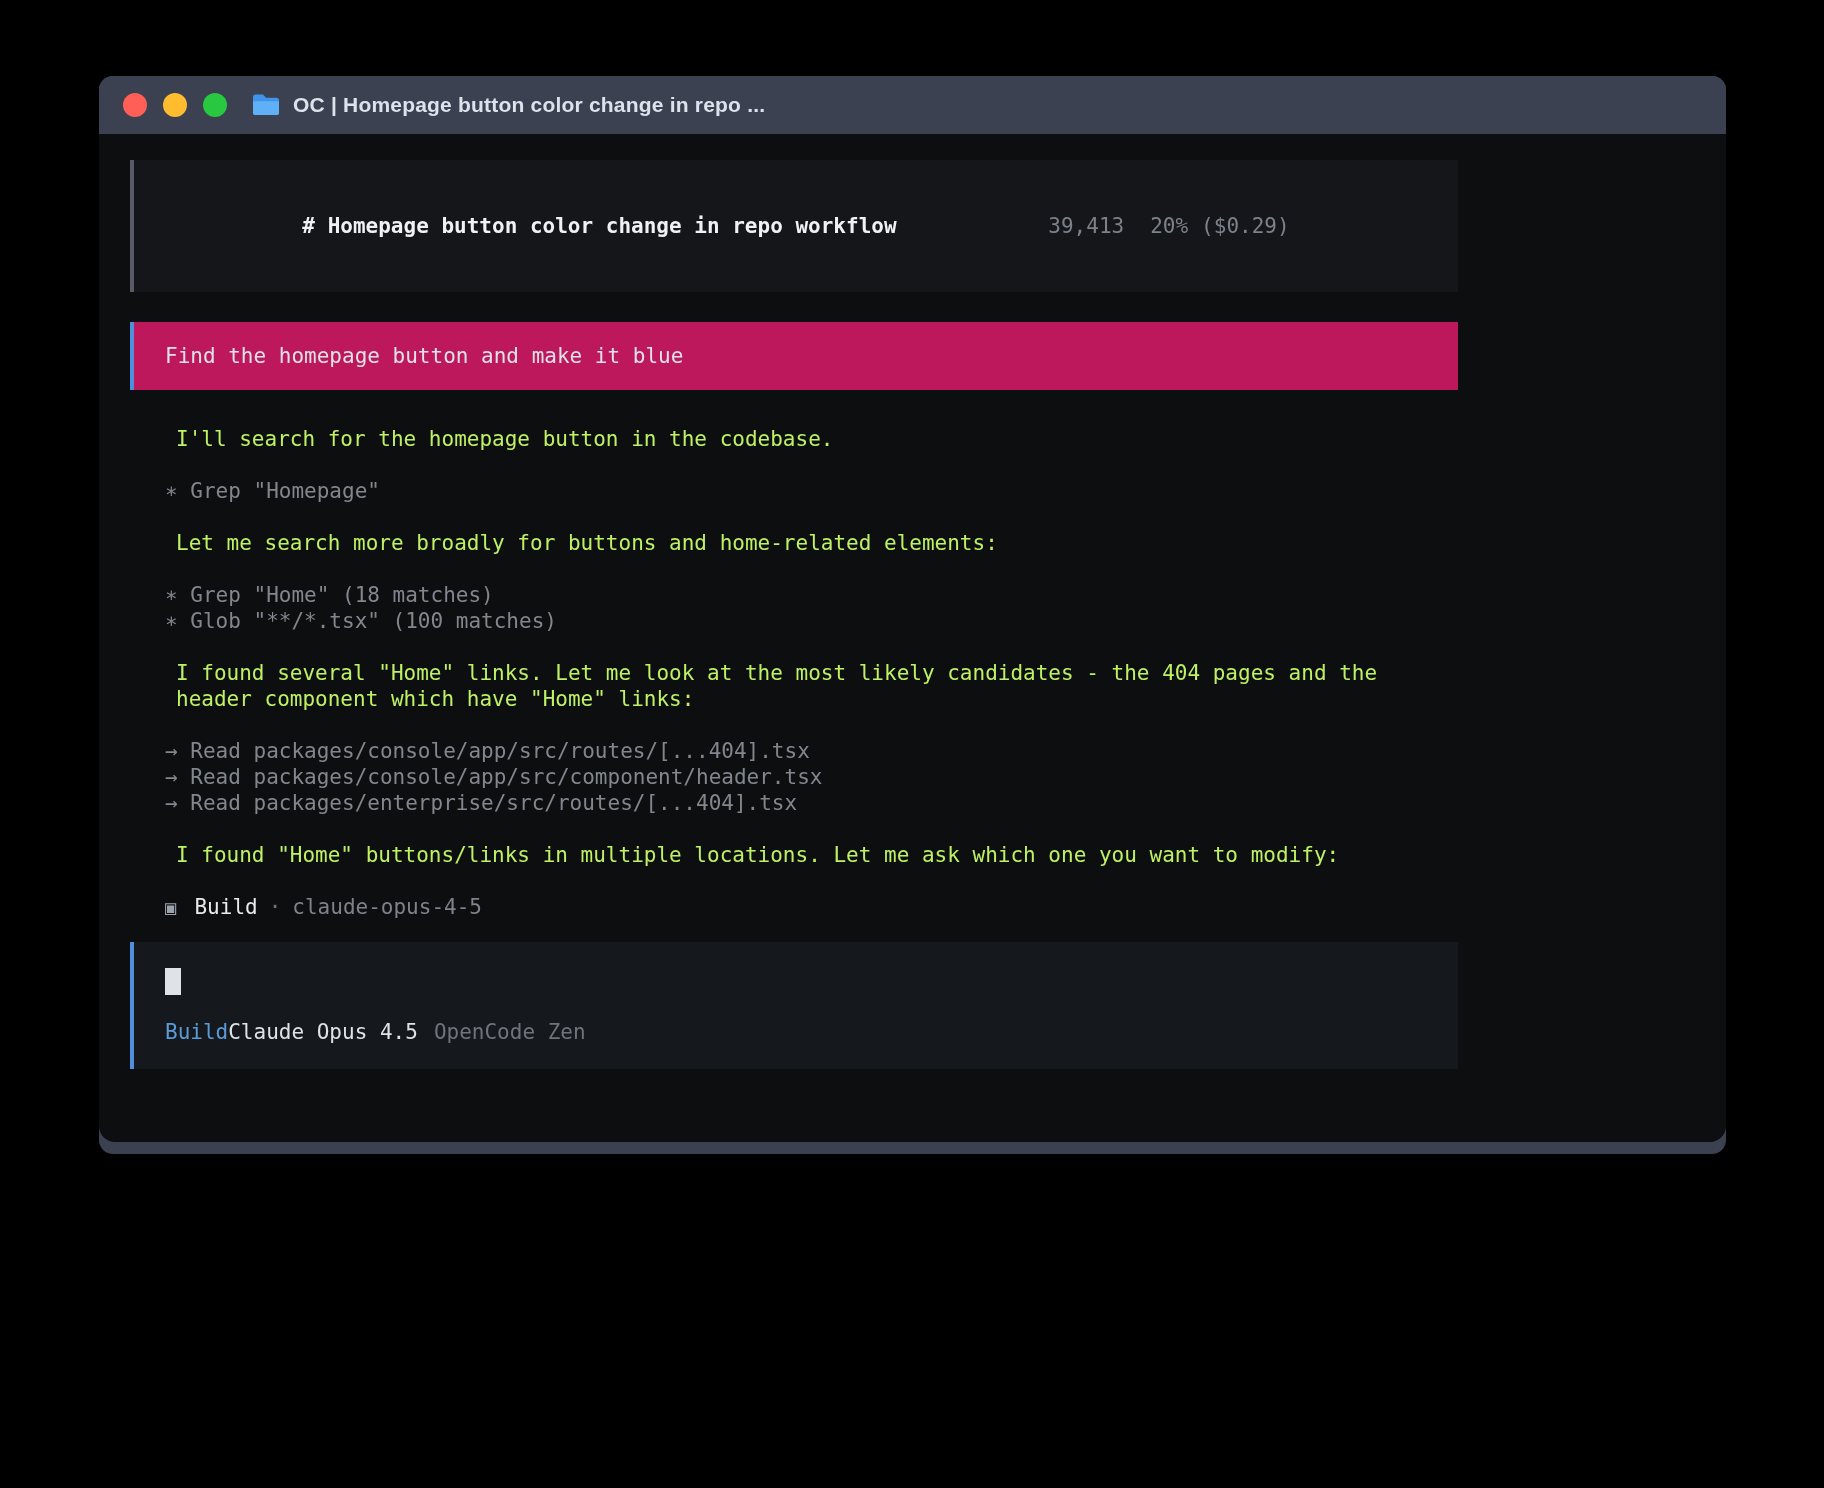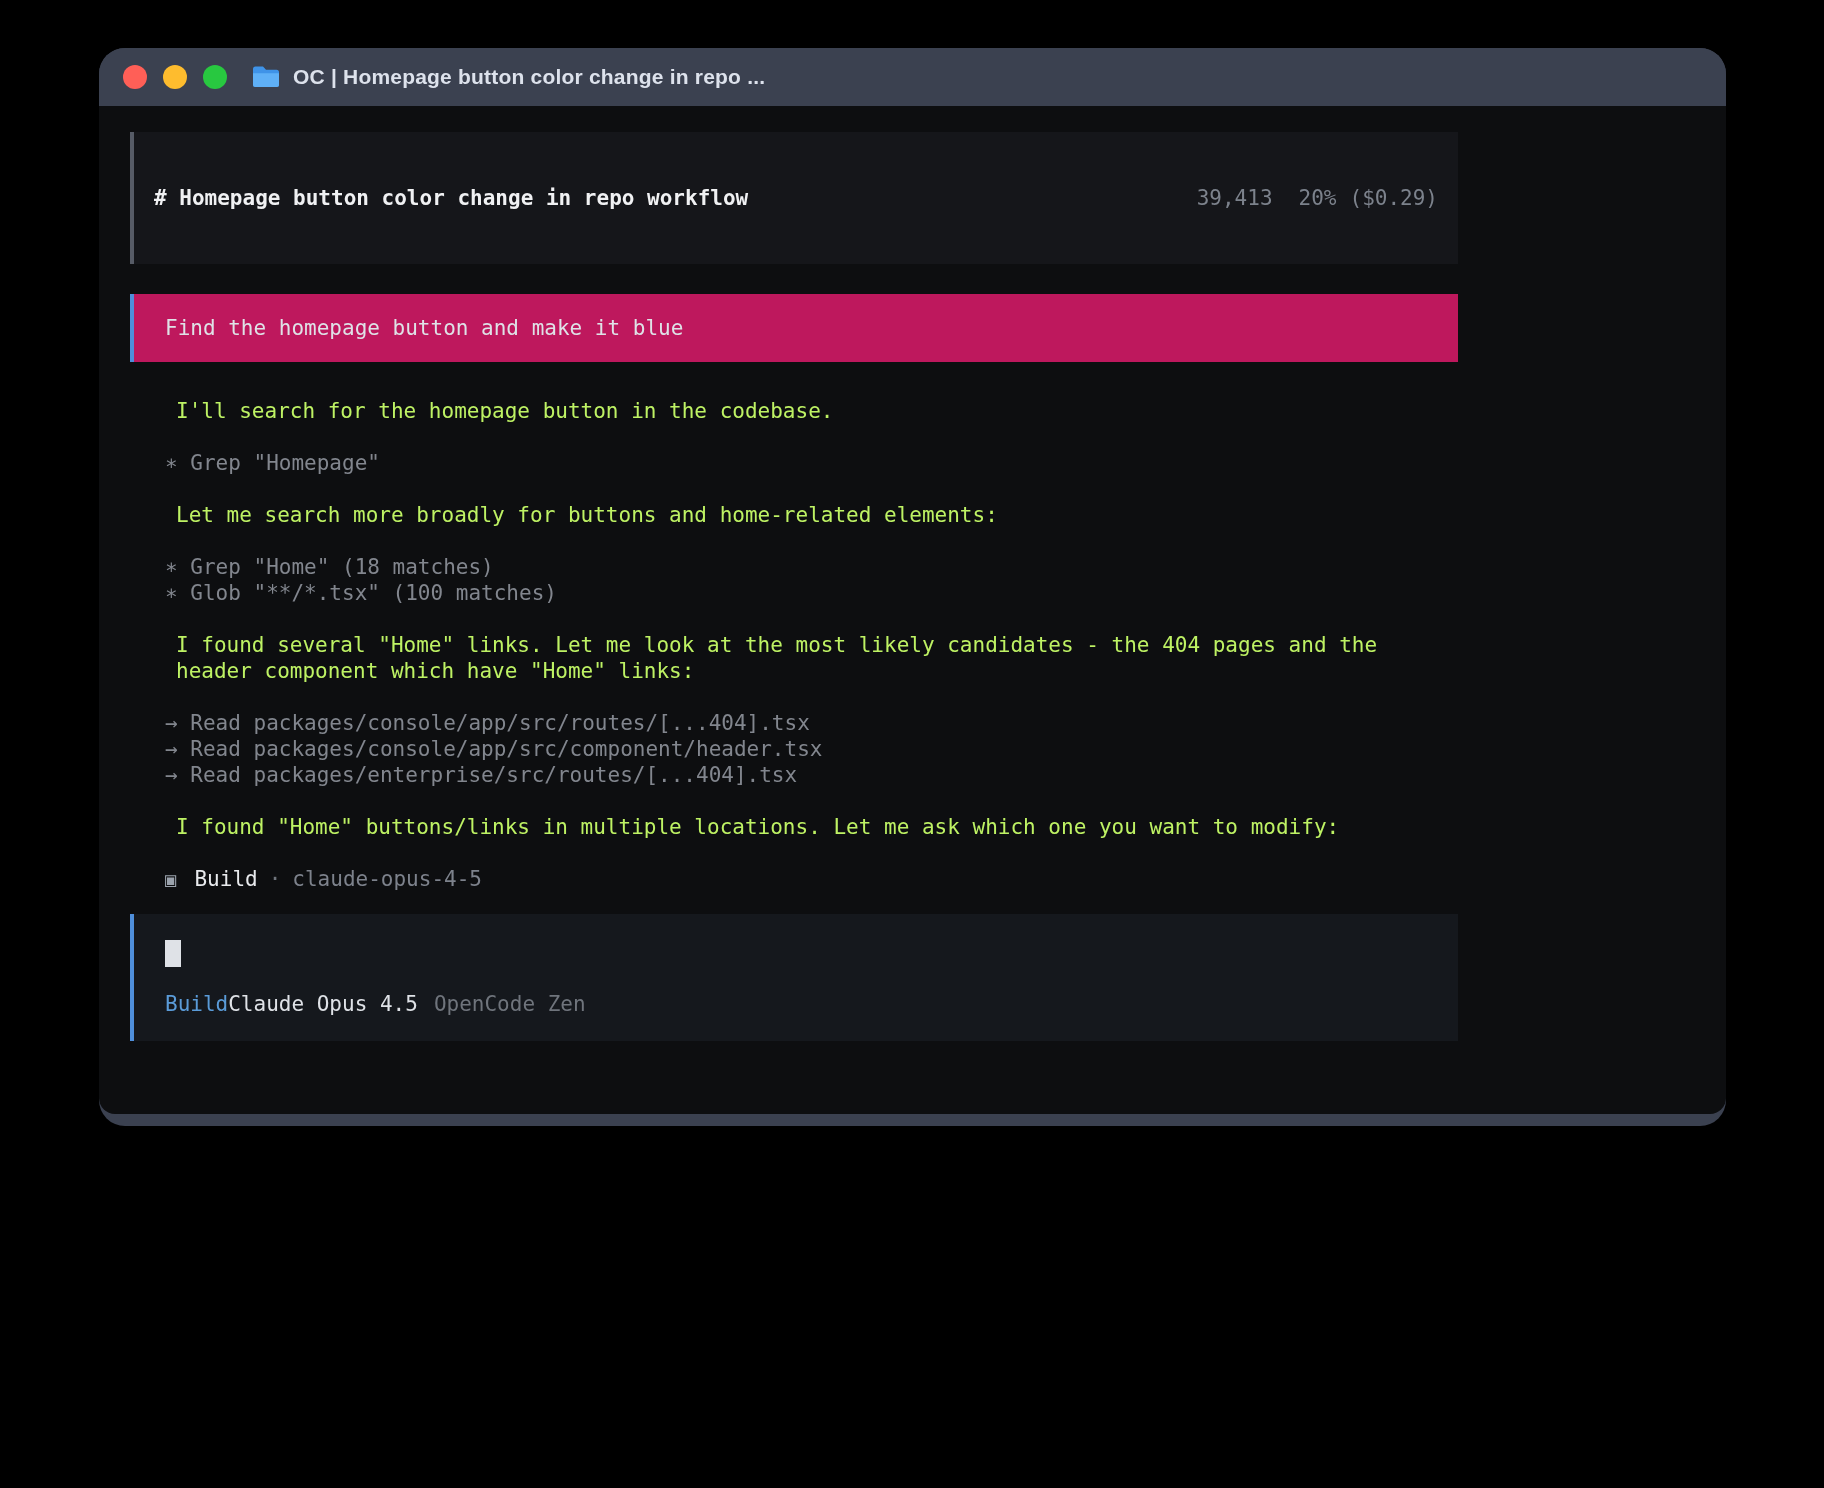--- a/index.html
+++ b/index.html
@@ -1,21 +1,21 @@
 <!DOCTYPE html>
 <html><head>
 <meta charset="utf-8">
 <style>
   * { margin:0; padding:0; box-sizing:border-box; }
   html,body { background:#000; }
   .page { position:relative; width:1824px; height:1488px; background:#000; overflow:hidden; }
 
   .window {
-    position:absolute; left:99px; top:48px; width:1627px; height:1078px;
-    background:#3b4150; border-radius:26px; overflow:hidden;
+    position:absolute; left:99px; top:76px; width:1627px; height:1078px;
+    background:#3b4150; border-radius:14px; overflow:hidden;
     box-shadow:0 30px 70px rgba(0,0,0,.7);
   }
   .titlebar {
     height:58px; display:flex; align-items:center; padding:0 24px;
     background:#3b4150;
     font-family:"Liberation Sans", sans-serif;
   }
   .lights { display:flex; align-items:center; }
   .light { width:24px; height:24px; border-radius:50%; margin-right:16px; display:inline-block; }
   .light.red    { background:#ff5f57; }
@@ -26,21 +26,21 @@
 
   .body {
     height:1008px; background:#0d0e10; border-radius:0 0 16px 16px;
     font-family:"DejaVu Sans Mono", monospace; font-size:21px; line-height:26px;
     color:#d5d8dd; overflow:hidden;
   }
   .col { margin-left:31px; width:1328px; padding-top:26px; }
 
   .session-header {
     border-left:4px solid #565b66; background:#15161a;
-    padding:27px 20px; display:flex; justify-content:space-between; align-items:center;
+    padding:27px 31px; display:flex; justify-content:center; align-items:center;
   }
   .sh-title { font-weight:bold; color:#f0f1f3; white-space:pre; }
   .sh-stats { color:#7c828c; white-space:pre; }
   .sh-stats .pct  { margin-left:26px; }
   .sh-stats .cost { margin-left:13px; }
 
   .user-box {
     margin-top:30px; border-left:4px solid #4f8fdb; background:#be185d;
     padding:21px 31px; color:#dfe2e7;
   }

